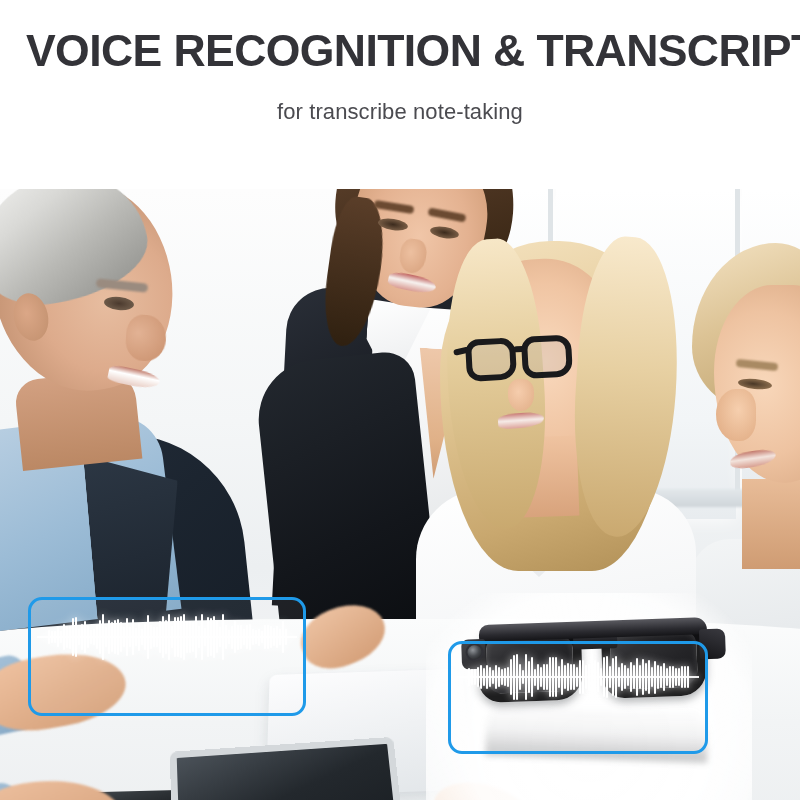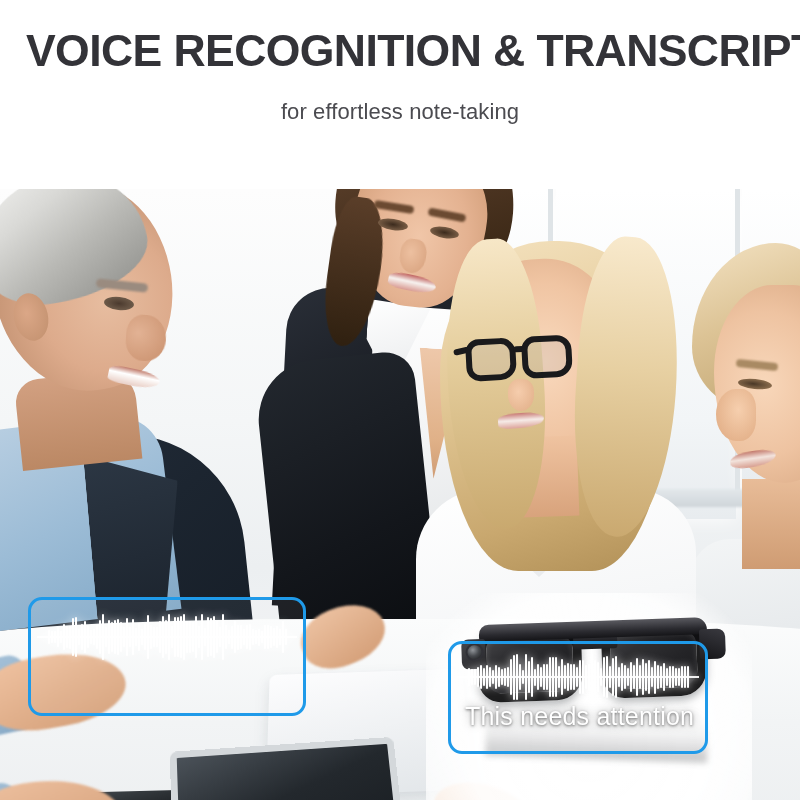--- a/index.html
+++ b/index.html
@@ -617,21 +617,21 @@
   #bubble-2 .bubble-text { left: 14px; top: 58px; width: 240px; }
 </style>
 </head>
 <body>
 
 <div id="page">
 
   <div class="header">
     <div class="headline">VOICE RECOGNITION &amp; TRANSCRIPTION</div>
     <div class="subtitle">
-      <span class="line">for effortless note-taking</span>
+      <span class="line">for transcribe note-taking</span>
     </div>
   </div>
 
   <div class="photo">
 
     <div class="bg-wall"></div>
     <div class="window-pane w1"></div>
     <div class="window-pane w2"></div>
     <div class="window-pane w3"></div>
     <div class="pane-mullion m1"></div>
@@ -882,17 +882,16 @@
           <i style="height: 27.6px;"></i>
           <i style="height: 17.6px;"></i>
           <i style="height: 21.2px;"></i>
           <i style="height: 22.9px;"></i>
           <i style="height: 17.7px;"></i>
           <i style="height: 17.3px;"></i>
           <i style="height: 22.8px;"></i>
           <i style="height: 21.4px;"></i>
           <i style="height: 21.5px;"></i>
         </div>
-      <div class="bubble-text">This needs attention</div>
     </div>
 
   </div>
 </div>
 
 </body></html>

